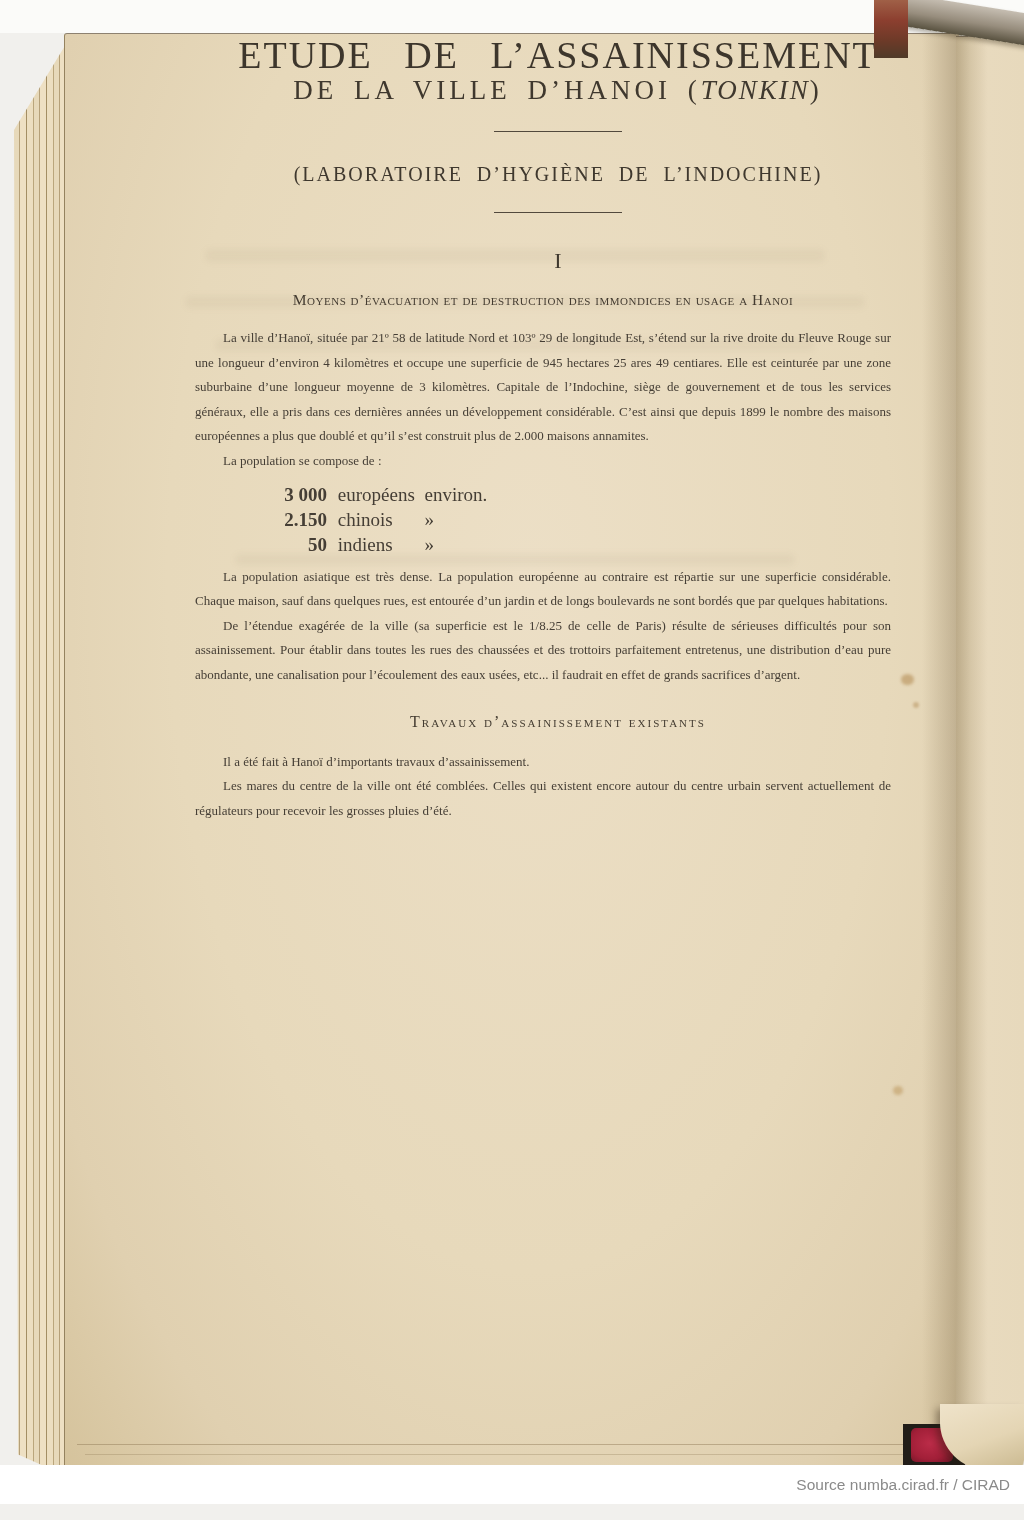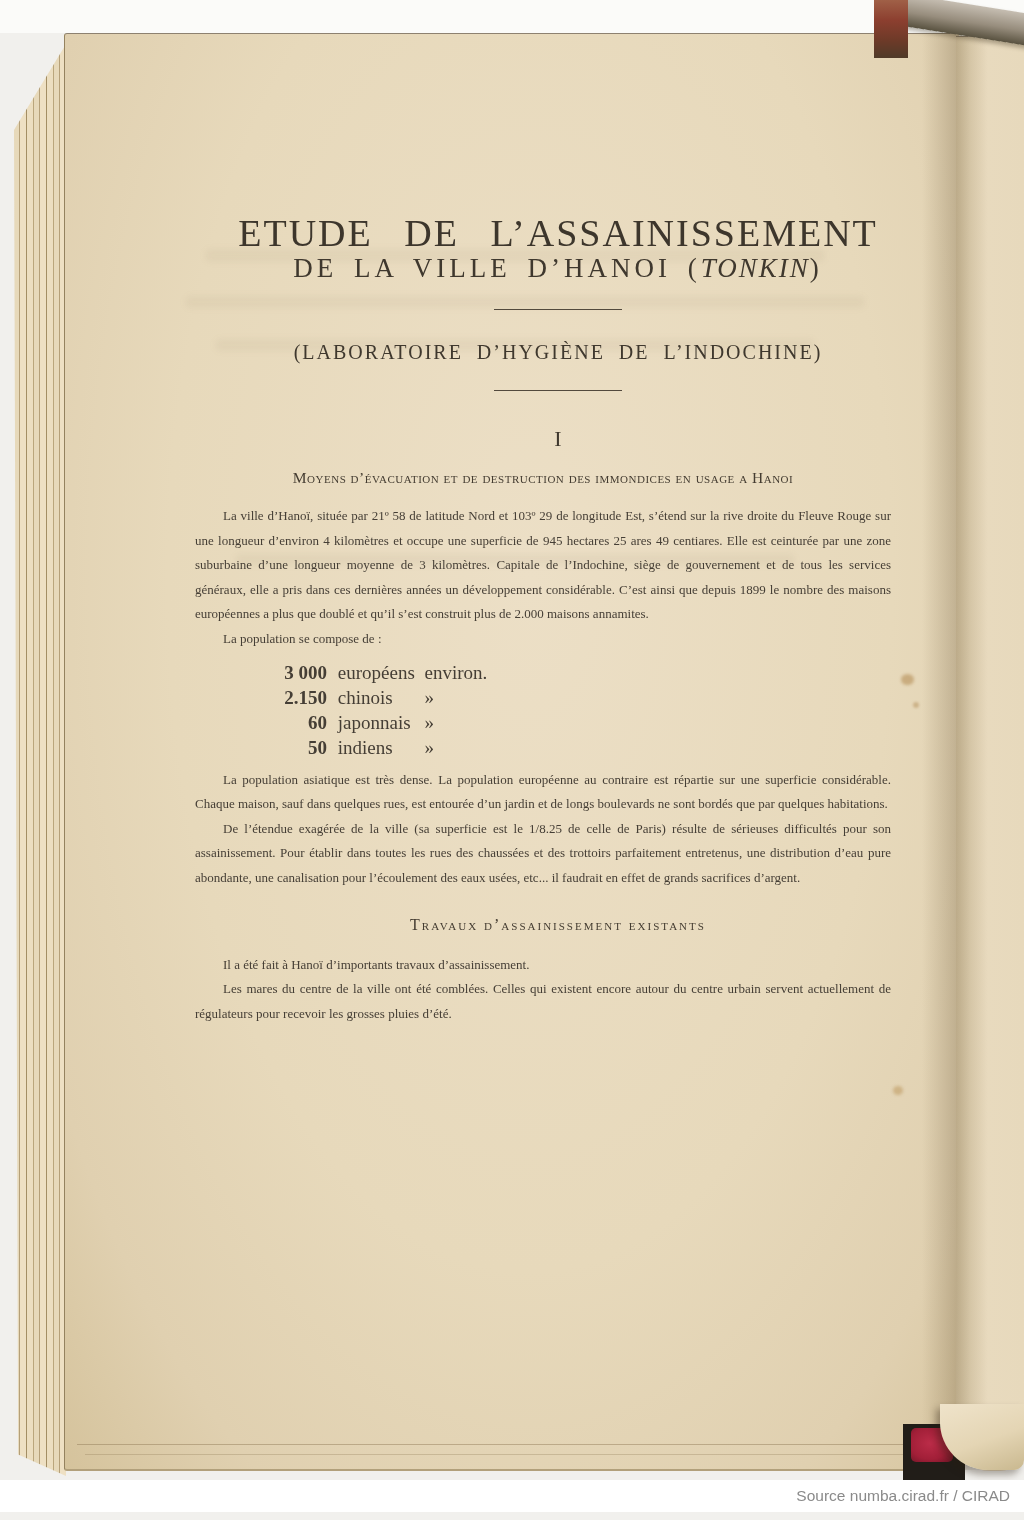--- a/index.html
+++ b/index.html
@@ -79,21 +79,21 @@
     background:rgba(160,115,55,0.35);filter:blur(1px);z-index:5;}
   .bleed{position:absolute;background:rgba(120,100,70,0.06);filter:blur(3px);z-index:4;border-radius:6px;}
   .bleed1{left:140px;top:215px;width:620px;height:13px;}
   .bleed2{left:120px;top:262px;width:680px;height:12px;}
   .bleed3{left:150px;top:305px;width:600px;height:12px;}
   .bleed4{left:170px;top:520px;width:560px;height:11px;}
 
   
   .content{position:absolute;left:130px;top:0;width:696px;color:#453e35;z-index:8;}
   .ctr{text-align:center;padding-left:30px;}
-  .title1{margin-top:178px;font-size:38px;line-height:42px;letter-spacing:2px;
+  .title1{font-size:38px;line-height:42px;letter-spacing:2px;
     word-spacing:20px;color:#3d362c;}
   .title2{margin-top:0;font-size:27px;line-height:28px;letter-spacing:4px;word-spacing:6px;color:#3f382e;}
   .title2 .ital{font-style:italic;letter-spacing:2px;}
   .rule{width:128px;border-top:1.5px solid #52493d;margin-left:auto;margin-right:auto;
     transform:translateX(15px);}
   .rule1{margin-top:27px;}
   .rule2{margin-top:26px;}
   .lab{margin-top:30px;font-size:20px;line-height:24px;letter-spacing:2px;word-spacing:7px;color:#3f382e;}
   .numeral{margin-top:35px;font-size:22px;line-height:26px;color:#3f382e;}
   .sec-head{font-variant:small-caps;color:#443c31;}
@@ -103,21 +103,21 @@
   .p1{margin-top:16px;}
   .p3{margin-top:8px;}
   .p5{margin-top:18px;}
   .pop-list{margin-top:8px;font-size:19px;line-height:25px;}
   .pop-num{display:inline-block;width:132px;text-align:right;white-space:nowrap;font-weight:bold;}
   .pop-name{display:inline-block;width:82px;margin-left:6px;white-space:nowrap;}
   .pop-note{display:inline-block;}
 
   
   .source-bar{
-    position:absolute;left:0;bottom:8px;width:1024px;height:32px;background:#ffffff;z-index:20;
+    position:absolute;left:0;bottom:16px;width:1024px;height:39px;background:#ffffff;z-index:20;
     display:flex;align-items:center;justify-content:flex-end;box-sizing:border-box;
     padding-right:14px;
     font-family:"Liberation Sans","DejaVu Sans",sans-serif;font-size:15.5px;color:#8a8a8a;
   }
 </style>
 </head>
 <body>
 
 <div class="top-white"></div>
 
@@ -160,25 +160,20 @@
         <span class="pop-num">3 000</span>
         <span class="pop-name">européens</span>
         <span class="pop-note">environ.</span>
       </div>
       <div class="pop-row">
         <span class="pop-num">2.150</span>
         <span class="pop-name">chinois</span>
         <span class="pop-note">»</span>
       </div>
       <div class="pop-row">
-        <span class="pop-num">60</span>
-        <span class="pop-name">japonnais</span>
-        <span class="pop-note">»</span>
-      </div>
-      <div class="pop-row">
         <span class="pop-num">50</span>
         <span class="pop-name">indiens</span>
         <span class="pop-note">»</span>
       </div>
     </div>
 
     <p class="body p3">La population asiatique est très dense. La population européenne au contraire est répartie sur une superficie considérable. Chaque maison, sauf dans quelques rues, est entourée d’un jardin et de longs boulevards ne sont bordés que par quelques habitations.</p>
 
     <p class="body">De l’étendue exagérée de la ville (sa superficie est le 1/8.25 de celle de Paris) résulte de sérieuses difficultés pour son assainissement. Pour établir dans toutes les rues des chaussées et des trottoirs parfaitement entretenus, une distribution d’eau pure abondante, une canalisation pour l’écoulement des eaux usées, etc... il faudrait en effet de grands sacrifices d’argent.</p>
 

